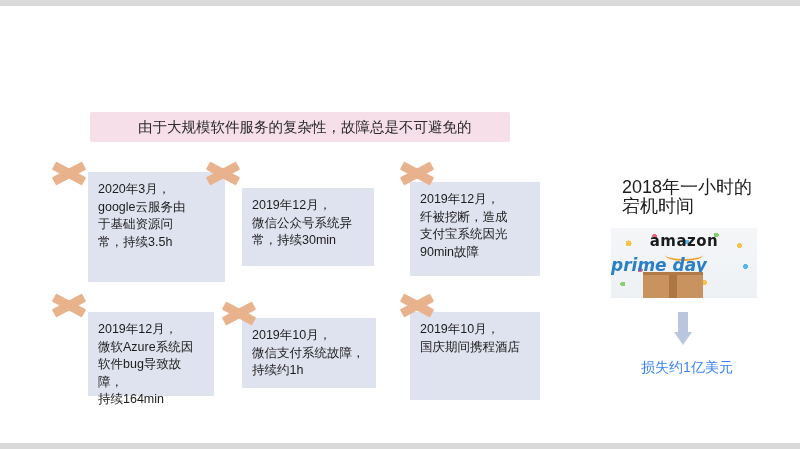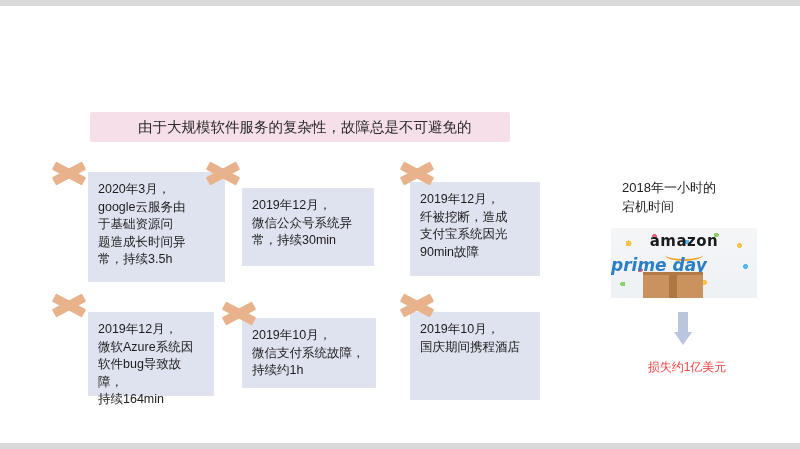--- a/index.html
+++ b/index.html
@@ -81,21 +81,21 @@
   .xmark span:first-child {
     transform: rotate(28deg);
   }
   .xmark span:last-child {
     transform: rotate(-28deg);
   }
   .side-label {
     position: absolute;
     left: 622px;
     top: 172px;
-    font-size: 13px;
+    font-size: 18px;
     color: #1c1c1c;
     line-height: 19px;
     width: 140px;
   }
   .amazon-box {
     position: absolute;
     left: 611px;
     top: 222px;
     width: 146px;
     height: 70px;
@@ -192,39 +192,38 @@
     border-left: 9px solid transparent;
     border-right: 9px solid transparent;
     border-top: 13px solid #b9c6dd;
   }
   .loss-label {
     position: absolute;
     left: 607px;
     top: 353px;
     width: 160px;
     text-align: center;
-    font-size: 12px;
-    color: #ef4444;
+    font-size: 14px;
+    color: #3b82f6;
   }
 </style>
 </head>
 <body>
 
 <div class="slide">
 
 
   <div class="banner">
     <div class="banner-text">由于大规模软件服务的复杂性，故障总是不可避免的</div>
   </div>
 
   <div class="card" style="left:88px; top:166px; width:137px; height:110px;">
     <span>2020年3月，</span>
     <span>google云服务由</span>
     <span>于基础资源问</span>
-    <span>题造成长时间异</span>
     <span>常，持续3.5h</span>
   </div>
   <div class="xmark" style="left:52px; top:150px;">
       <span></span>
       <span></span>
     </div>
 
   <div class="card" style="left:242px; top:182px; width:132px; height:78px;">
     <span>2019年12月，</span>
     <span>微信公众号系统异</span>

